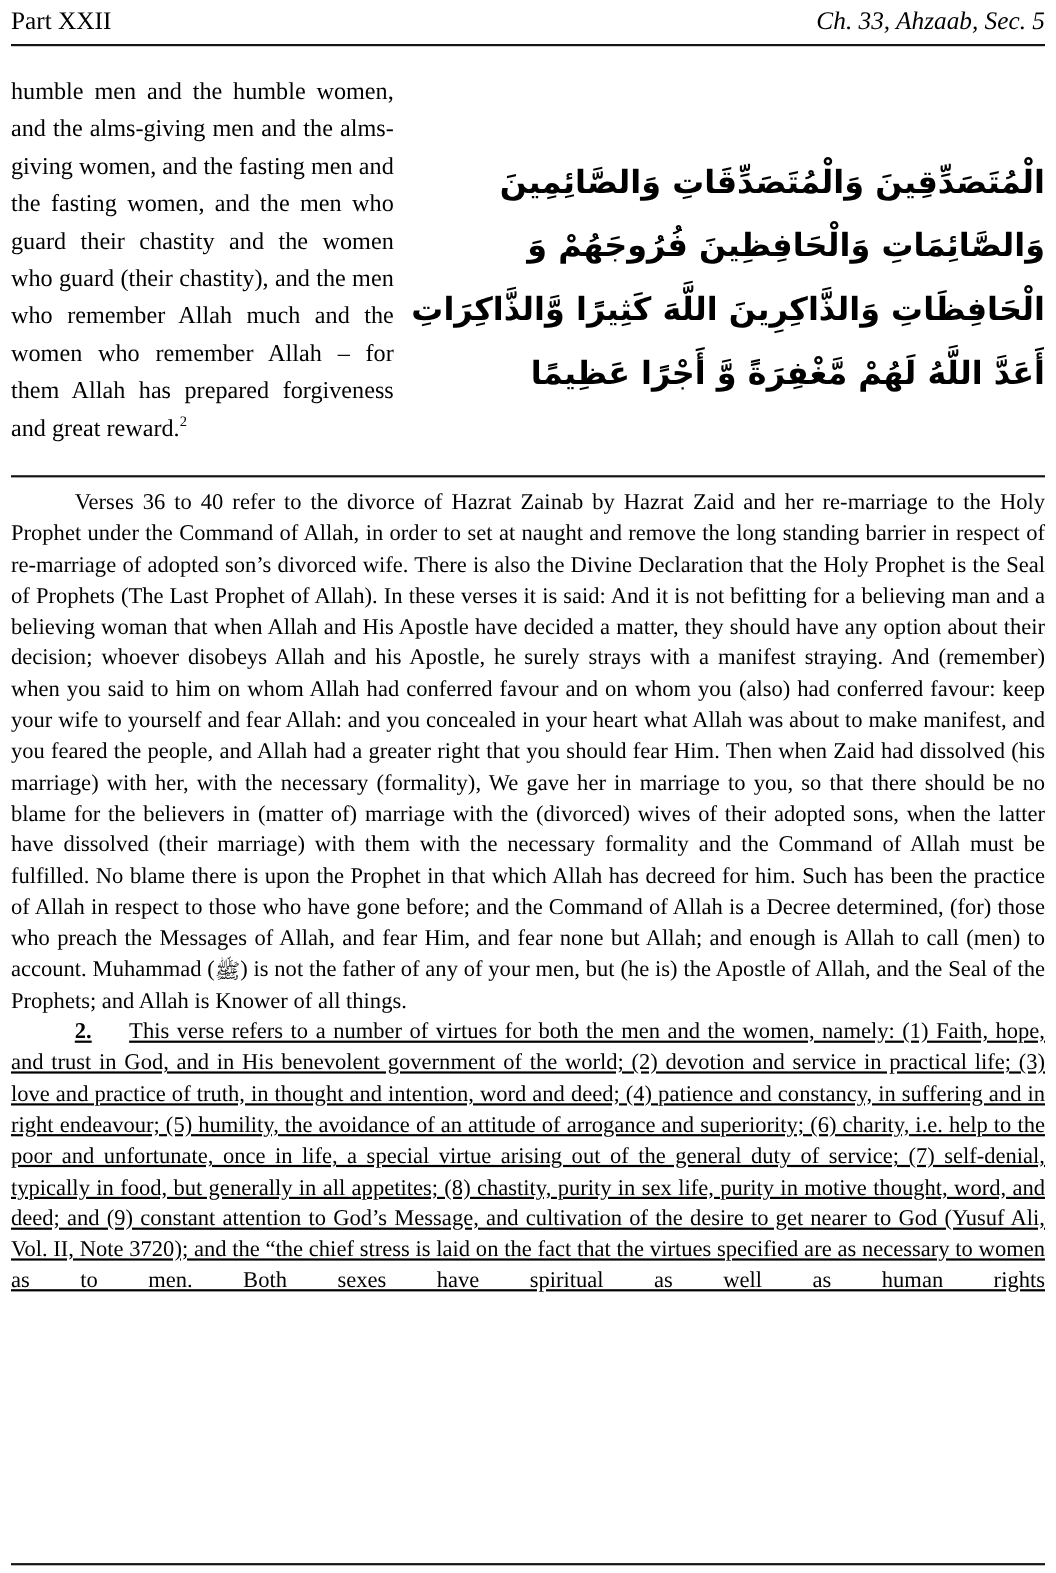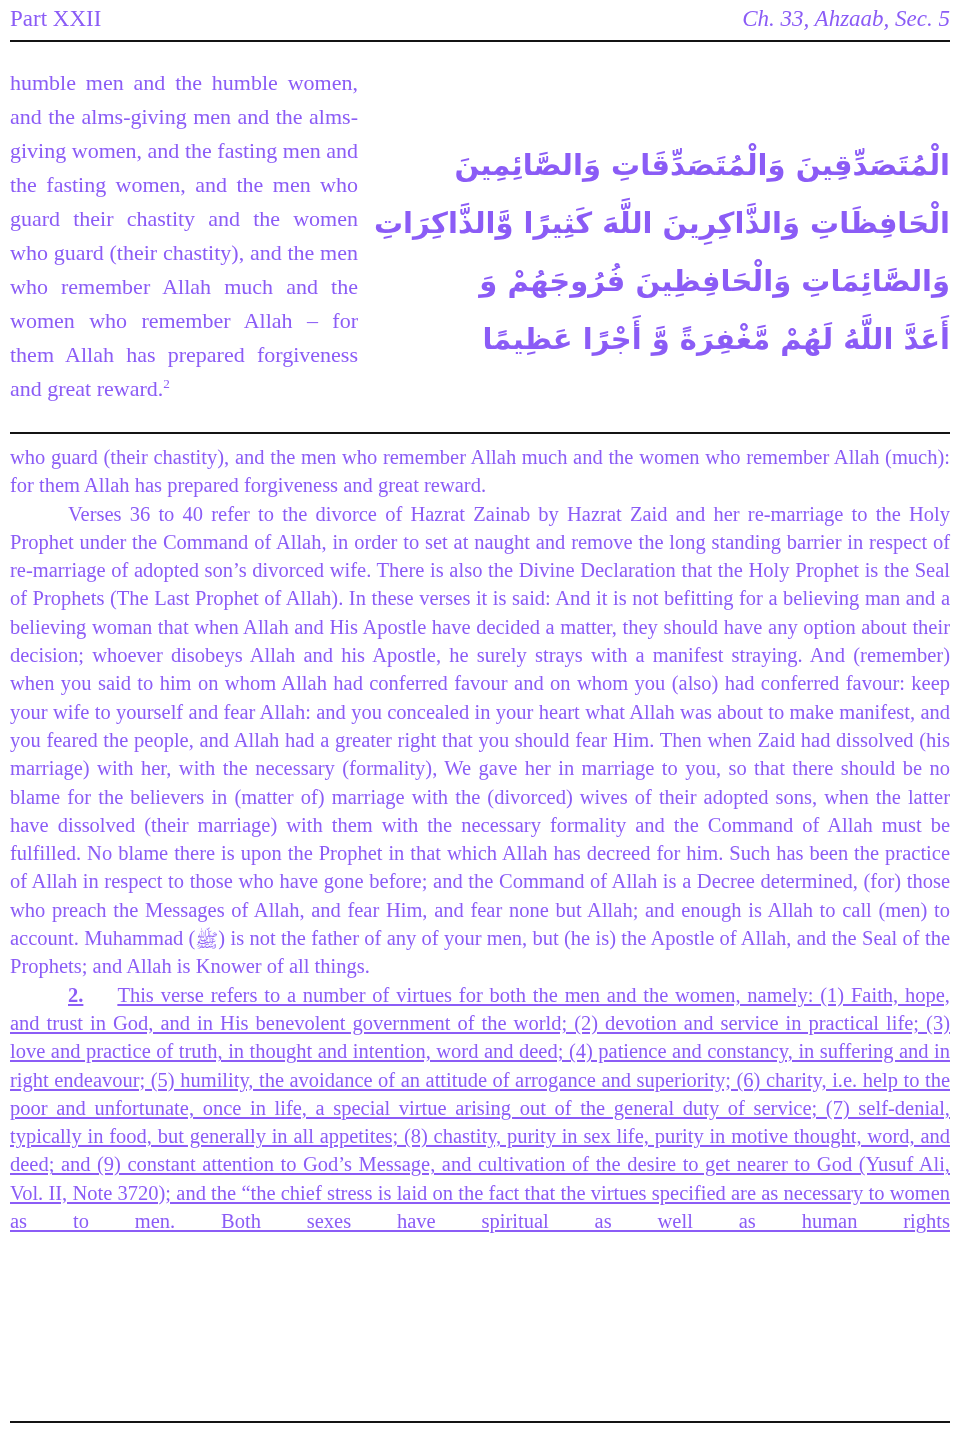--- a/index.html
+++ b/index.html
@@ -1,21 +1,21 @@
 <!DOCTYPE html>
 <html><head>
 <meta charset="utf-8">
 <style>
   html,body{margin:0;padding:0;background:#e8e8e8;}
   .page{
     position:relative;
     width:960px;height:1430px;
     margin:0 auto;
     background:#ffffff;
-    color:#8b5cf6;
+    color:#000000;
     font-family:"Liberation Serif", serif;
     box-sizing:border-box;
     padding:0 10px;
     overflow:hidden;
   }
   header.page-header{
     display:flex;align-items:baseline;
     font-size:23px;
     padding-top:6px;
   }
@@ -83,30 +83,29 @@
   </header>
 
   <hr class="rule">
 
   <section class="verse-row">
     <div class="translation">
       <span>humble men and the humble women, and the alms-giving men and the alms-giving women, and the fasting men and the fasting women, and the men who guard their chastity and the women who guard (their chastity), and the men who remember Allah much and the women who remember Allah – for them Allah has prepared forgiveness and great reward.</span><sup>2</sup>
     </div>
     <div class="arabic" dir="rtl" lang="ar">
       <div class="ar-line">الْمُتَصَدِّقِينَ وَالْمُتَصَدِّقَاتِ وَالصَّائِمِينَ</div>
+      <div class="ar-line">وَالصَّائِمَاتِ وَالْحَافِظِينَ فُرُوجَهُمْ وَ</div>
       <div class="ar-line">الْحَافِظَاتِ وَالذَّاكِرِينَ اللَّهَ كَثِيرًا وَّالذَّاكِرَاتِ</div>
-      <div class="ar-line">وَالصَّائِمَاتِ وَالْحَافِظِينَ فُرُوجَهُمْ وَ</div>
       <div class="ar-line">أَعَدَّ اللَّهُ لَهُمْ مَّغْفِرَةً وَّ أَجْرًا عَظِيمًا</div>
     </div>
   </section>
 
   <hr class="section-divider">
 
   <section class="commentary">
-    <p>who guard (their chastity), and the men who remember Allah much and the women who remember Allah (much): for them Allah has prepared forgiveness and great reward.</p>
     <p class="indent">
       <span>Verses 36 to 40 refer to the divorce of Hazrat Zainab by Hazrat Zaid and her re-marriage to the Holy Prophet under the Command of Allah, in order to set at naught and remove the long standing barrier in respect of re-marriage of adopted son’s divorced wife. There is also the Divine Declaration that the Holy Prophet is the Seal of Prophets (The Last Prophet of Allah). In these verses it is said: And it is not befitting for a believing man and a believing woman that when Allah and His Apostle have decided a matter, they should have any option about their decision; whoever disobeys Allah and his Apostle, he surely strays with a manifest straying. And (remember) when you said to him on whom Allah had conferred favour and on whom you (also) had conferred favour: keep your wife to yourself and fear Allah: and you concealed in your heart what Allah was about to make manifest, and you feared the people, and Allah had a greater right that you should fear Him. Then when Zaid had dissolved (his marriage) with her, with the necessary (formality), We gave her in marriage to you, so that there should be no blame for the believers in (matter of) marriage with the (divorced) wives of their adopted sons, when the latter have dissolved (their marriage) with them with the necessary formality and the Command of Allah must be fulfilled. No blame there is upon the Prophet in that which Allah has decreed for him. Such has been the practice of Allah in respect to those who have gone before; and the Command of Allah is a Decree determined, (for) those who preach the Messages of Allah, and fear Him, and fear none but Allah; and enough is Allah to call (men) to account. Muhammad (</span><span class="honorific" lang="ar">ﷺ</span><span>) is not the father of any of your men, but (he is) the Apostle of Allah, and the Seal of the Prophets; and Allah is Knower of all things.</span>
     </p>
     <p class="indent justify-last">
       <span class="lead">2.</span><span>This verse refers to a number of virtues for both the men and the women, namely: (1) Faith, hope, and trust in God, and in His benevolent government of the world; (2) devotion and service in practical life; (3) love and practice of truth, in thought and intention, word and deed; (4) patience and constancy, in suffering and in right endeavour; (5) humility, the avoidance of an attitude of arrogance and superiority; (6) charity, i.e. help to the poor and unfortunate, once in life, a special virtue arising out of the general duty of service; (7) self-denial, typically in food, but generally in all appetites; (8) chastity, purity in sex life, purity in motive thought, word, and deed; and (9) constant attention to God’s Message, and cultivation of the desire to get nearer to God (Yusuf Ali, Vol. II, Note 3720); and the “the chief stress is laid on the fact that the virtues specified are as necessary to women as to men. Both sexes have spiritual as well as human rights</span>
     </p>
   </section>
 
   <hr class="footer-rule">
 

